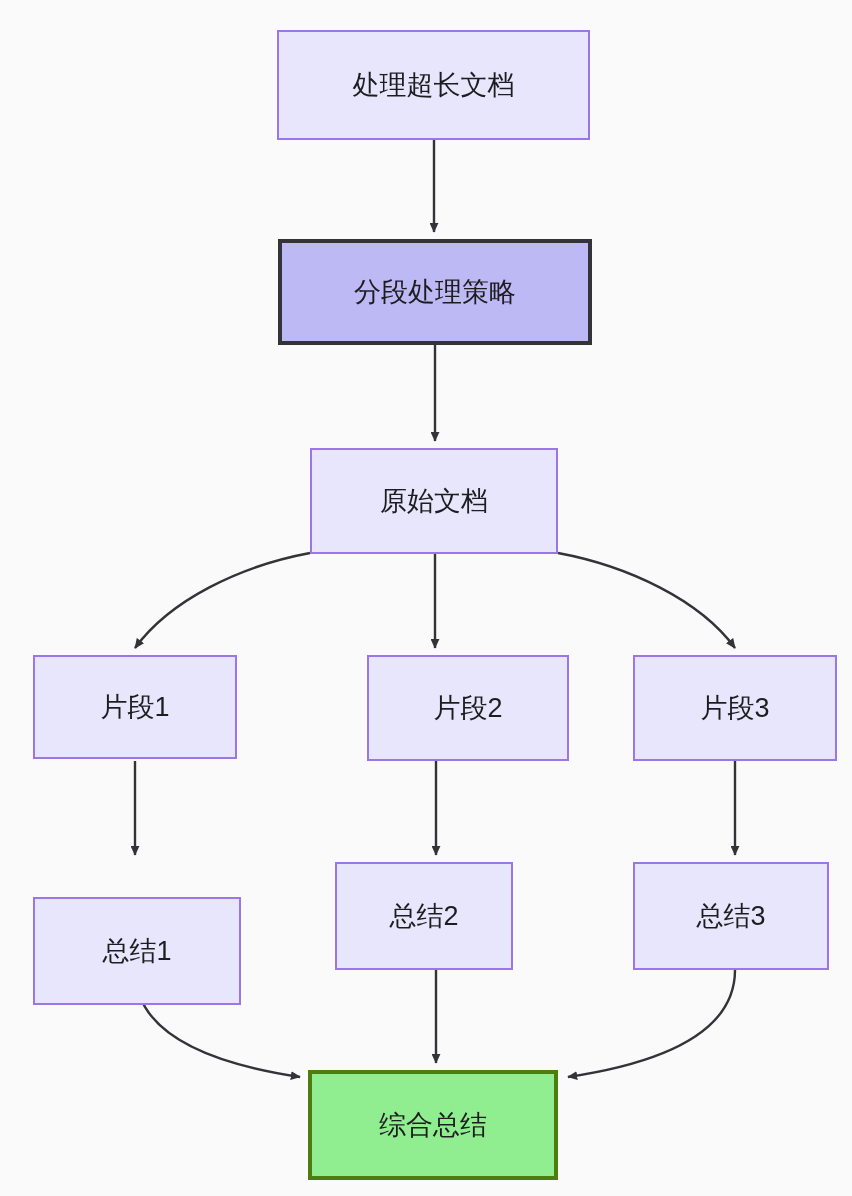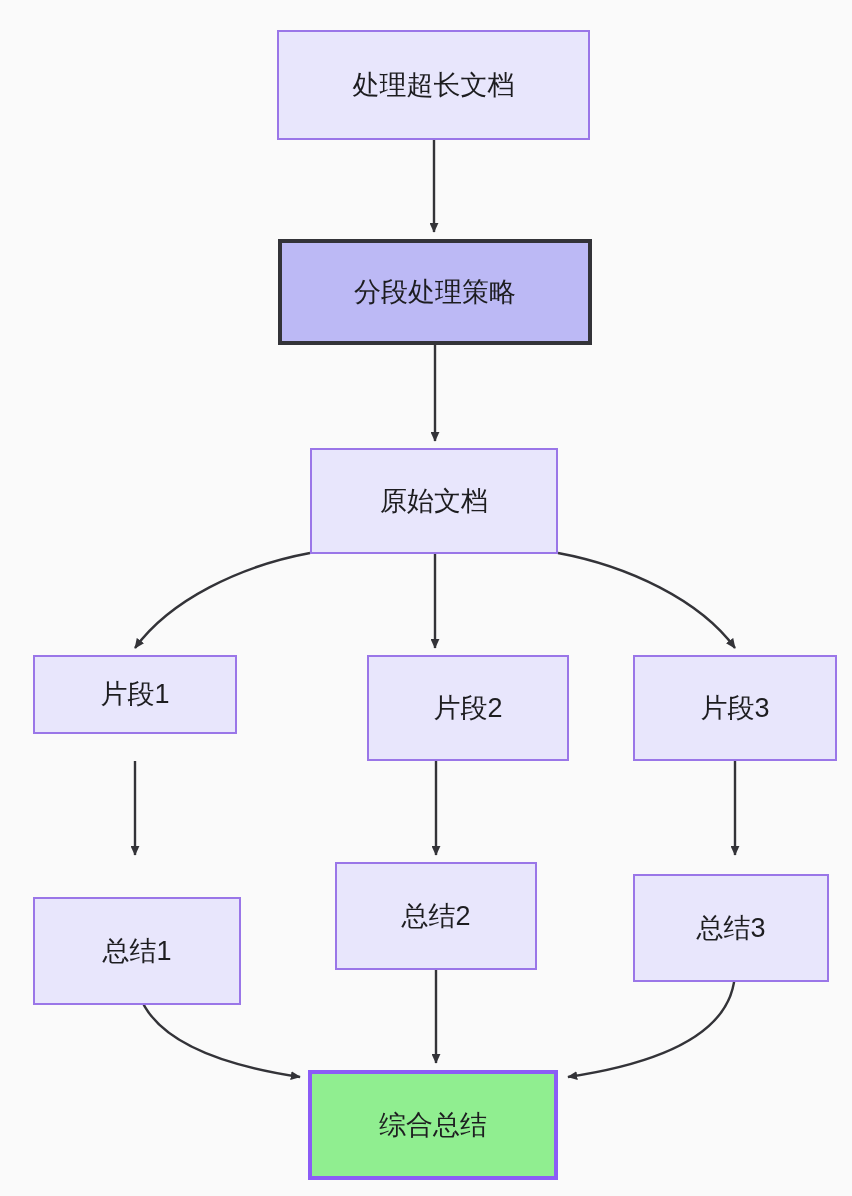--- a/index.html
+++ b/index.html
@@ -48,21 +48,21 @@
   }
   
   .node.style-accent {
     background: #bcb9f5;
     border: 4px solid #333338;
     font-size: 27px;
   }
   
   .node.style-success {
     background: #90ee90;
-    border: 4px solid #8b5cf6;
+    border: 4px solid #4d7c0f;
     font-size: 27px;
   }
 </style>
 </head>
 <body>
 
 <div id="diagram">
 
   <svg id="edge-layer" viewBox="0 0 852 1196" width="852" height="1196" xmlns="http://www.w3.org/2000/svg">
     <defs>
@@ -88,36 +88,36 @@
   <div id="node-layer">
       <div class="node style-light" style="left: 277px; top: 30px; width: 313px; height: 110px;">
         <span class="node-label">处理超长文档</span>
       </div>
       <div class="node style-accent" style="left: 278px; top: 239px; width: 314px; height: 106px;">
         <span class="node-label">分段处理策略</span>
       </div>
       <div class="node style-light" style="left: 310px; top: 448px; width: 248px; height: 106px;">
         <span class="node-label">原始文档</span>
       </div>
-      <div class="node style-light" style="left: 33px; top: 655px; width: 204px; height: 79px;">
+      <div class="node style-light" style="left: 33px; top: 655px; width: 204px; height: 104px;">
         <span class="node-label">片段1</span>
       </div>
       <div class="node style-light" style="left: 335px; top: 655px; width: 202px; height: 106px; margin-left: 32px;">
         <span class="node-label">片段2</span>
       </div>
       <div class="node style-light" style="left: 633px; top: 655px; width: 204px; height: 106px; text-align: right;">
         <span class="node-label">片段3</span>
       </div>
       <div class="node style-light" style="left: 33px; top: 897px; width: 208px; height: 108px;">
         <span class="node-label">总结1</span>
       </div>
-      <div class="node style-light" style="left: 335px; top: 862px; width: 202px; height: 108px;">
+      <div class="node style-light" style="left: 335px; top: 862px; width: 178px; height: 108px;">
         <span class="node-label">总结2</span>
       </div>
-      <div class="node style-light" style="left: 633px; top: 862px; width: 196px; height: 108px; margin-top: 12px;">
+      <div class="node style-light" style="left: 633px; top: 862px; width: 196px; height: 108px;">
         <span class="node-label">总结3</span>
       </div>
       <div class="node style-success" style="left: 308px; top: 1070px; width: 250px; height: 110px;">
         <span class="node-label">综合总结</span>
       </div>
     </div>
 
 </div>
 
 </body></html>

